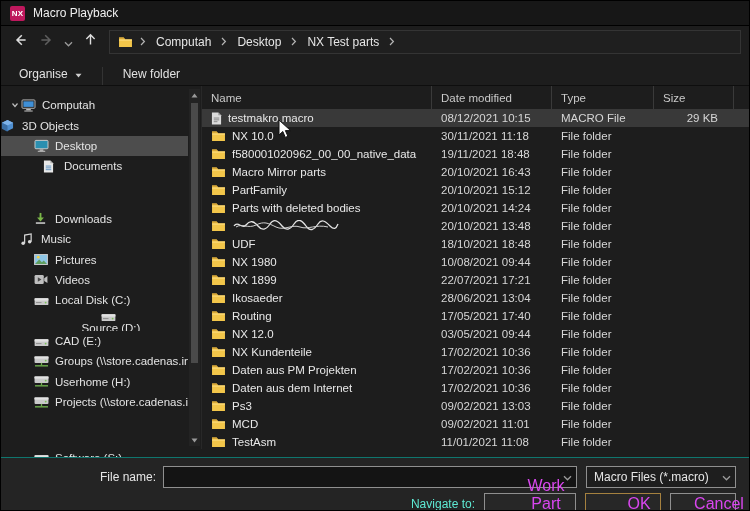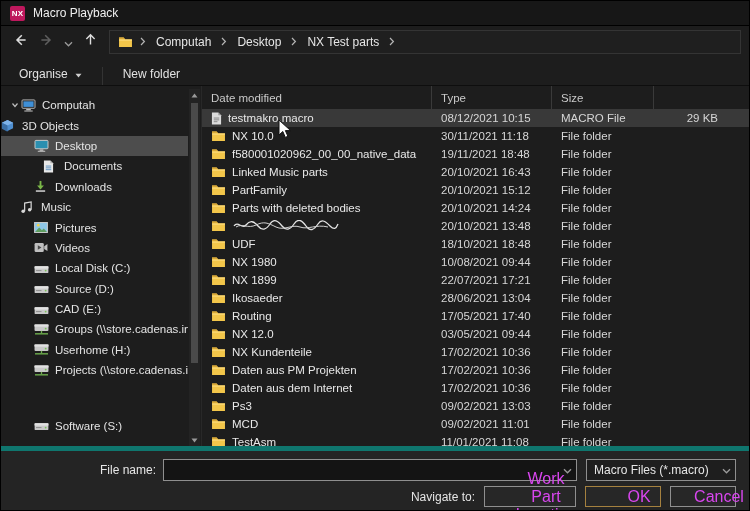--- a/index.html
+++ b/index.html
@@ -45,30 +45,30 @@
   .hcell.filler { border-right:none; }
   .rows { flex:1; overflow:hidden; }
   .file-row { height:18px; display:grid; grid-template-columns:230px 120px 102px 80px 1fr; align-items:center; font-size:11.5px; }
   .file-row.selected { background:#393939; }
   .cell-name { display:flex; align-items:center; gap:6px; padding-left:9px; overflow:hidden; white-space:nowrap; color:#e8e8e8; }
   .cell-name .icon { display:flex; align-items:center; flex:none; }
   .cell { padding-left:9px; color:#d6d6d6; white-space:nowrap; overflow:hidden; }
   .cell-size { text-align:right; padding-right:16px; color:#d6d6d6; white-space:nowrap; }
 
   
-  .footer { position:absolute; left:0; right:0; bottom:0; height:64px; background:#242424; border-top:5px solid #0f766e; font-size:12px; }
+  .footer { position:absolute; left:0; right:0; bottom:0; height:53px; background:#242424; border-top:1px solid #0f766e; font-size:12px; }
   .frow1 { position:absolute; top:8px; left:0; right:13px; height:22px; display:flex; align-items:center; }
   .fname-label { margin-left:99px; margin-right:7px; color:#e6e6e6; flex:none; }
   .combo-input { flex:1; height:22px; border:1px solid #8f8f8f; background:#141414; display:flex; }
   .combo-input input { flex:1; background:transparent; border:none; outline:none; color:#e6e6e6; padding:0 6px; font:inherit; min-width:0; }
   .combo-arrow { width:18px; display:flex; align-items:center; justify-content:center; flex:none; }
   .combo-select { width:150px; margin-left:9px; height:22px; border:1px solid #8f8f8f; background:#1e1e1e; display:flex; align-items:center; flex:none; }
   .combo-select .val { flex:1; padding-left:7px; color:#e6e6e6; white-space:nowrap; overflow:hidden; }
   .frow2 { position:absolute; top:35px; right:13px; height:21px; display:flex; align-items:center; gap:9px; }
-  .nav-to-label { color:#e5e5e5; }
+  .nav-to-label { color:#5eead4; }
   .btn { height:21px; border:1px solid #8f8f8f; background:#272727; color:#d946ef; display:flex; align-items:center; justify-content:center; font-size:16px; font-family:inherit;padding-left:32px; }
   .btn-wpl { width:92px; }
   .btn-ok { width:76px; border-color:#a5813f; }
   .btn-cancel { width:66px; }
 
   .cursor { position:absolute; left:277px; top:118px; z-index:10; pointer-events:none; }
 </style>
 </head>
 <body>
 
@@ -191,21 +191,21 @@
               <svg width="11" height="13" viewBox="0 0 12 14">
                 <path d="M1 .5h7l3 3V13.5H1z" fill="#e8e8e8"></path>
                 <path d="M8 .5l3 3H8z" fill="#b5b5b5"></path>
                 <rect x="3" y="6" width="6" height="1" fill="#5a8fc0"></rect>
                 <rect x="3" y="8" width="6" height="1" fill="#5a8fc0"></rect>
                 <rect x="3" y="10" width="6" height="1" fill="#5a8fc0"></rect>
               </svg>
             </span>
             <span>Documents</span>
           </div>
-          <div class="side-item" style="padding-left: 33px;">
+          <div class="side-item" style="padding-left: 33px; margin-top: 32px;">
             <span class="icon">
               <svg width="13" height="13" viewBox="0 0 14 14">
                 <path d="M7 1v6" stroke="#7ab648" stroke-width="2"></path>
                 <path d="M3.3 6 7 10.2 10.7 6z" fill="#7ab648"></path>
                 <rect x="2" y="11" width="10" height="1.8" fill="#bfbfbf"></rect>
               </svg>
             </span>
             <span>Downloads</span>
           </div>
           <div class="side-item" style="padding-left: 19px;">
@@ -242,21 +242,21 @@
             <span class="icon">
               <svg width="15" height="11" viewBox="0 0 16 12">
                 <rect x="0.5" y="3.5" width="15" height="7.5" rx="1" fill="#c9c9c9"></rect>
                 <rect x="0.5" y="3.5" width="15" height="2.6" fill="#e2e2e2"></rect>
                 <circle cx="12.5" cy="8.3" r="1" fill="#79c257"></circle>
                 <rect x="2" y="7.8" width="6" height="1" fill="#8a8a8a"></rect>
               </svg>
             </span>
             <span>Local Disk (C:)</span>
           </div>
-          <div class="side-item" style="padding-left: 33px;">
+          <div class="side-item" style="padding-left: 33px; flex-direction: column;">
             <span class="icon">
               <svg width="15" height="11" viewBox="0 0 16 12">
                 <rect x="0.5" y="3.5" width="15" height="7.5" rx="1" fill="#c9c9c9"></rect>
                 <rect x="0.5" y="3.5" width="15" height="2.6" fill="#e2e2e2"></rect>
                 <circle cx="12.5" cy="8.3" r="1" fill="#79c257"></circle>
                 <rect x="2" y="7.8" width="6" height="1" fill="#8a8a8a"></rect>
               </svg>
             </span>
             <span>Source (D:)</span>
           </div>
@@ -354,20 +354,23 @@
         <div class="sb-arrow">
             <svg width="7" height="5" viewBox="0 0 7 5">
               <path d="M3.5 4.5 0.5 0.5h6z" fill="#9a9a9a"></path>
             </svg>
           </div>
       </div>
     </div>
     <div class="filelist">
       <div class="list-header">
           <div class="hcell">
+            <span>Name</span>
+          </div>
+          <div class="hcell">
             <span>Date modified</span>
           </div>
           <div class="hcell">
             <span>Type</span>
           </div>
           <div class="hcell">
             <span>Size</span>
           </div>
           <div class="hcell filler"></div>
         </div>
@@ -424,21 +427,21 @@
           </div>
           <div class="file-row">
             <div class="cell-name">
               <span class="icon">
                 <svg width="15" height="12" viewBox="0 0 16 13">
                   <path d="M1 1.5h5l1.5 2H15v8.5H1z" fill="#f3c64a"></path>
                   <path d="M1 1.5h5l1.5 2H1z" fill="#d9a836"></path>
                   <rect x="1" y="3.9" width="14" height="1" fill="#ffe08a"></rect>
                 </svg>
               </span>
-              <span>Linked Music parts</span>
+              <span>Macro Mirror parts</span>
             </div>
             <div class="cell">20/10/2021 16:43</div>
             <div class="cell">File folder</div>
             <div class="cell-size"></div>
             <div></div>
           </div>
           <div class="file-row">
             <div class="cell-name">
               <span class="icon">
                 <svg width="15" height="12" viewBox="0 0 16 13">

